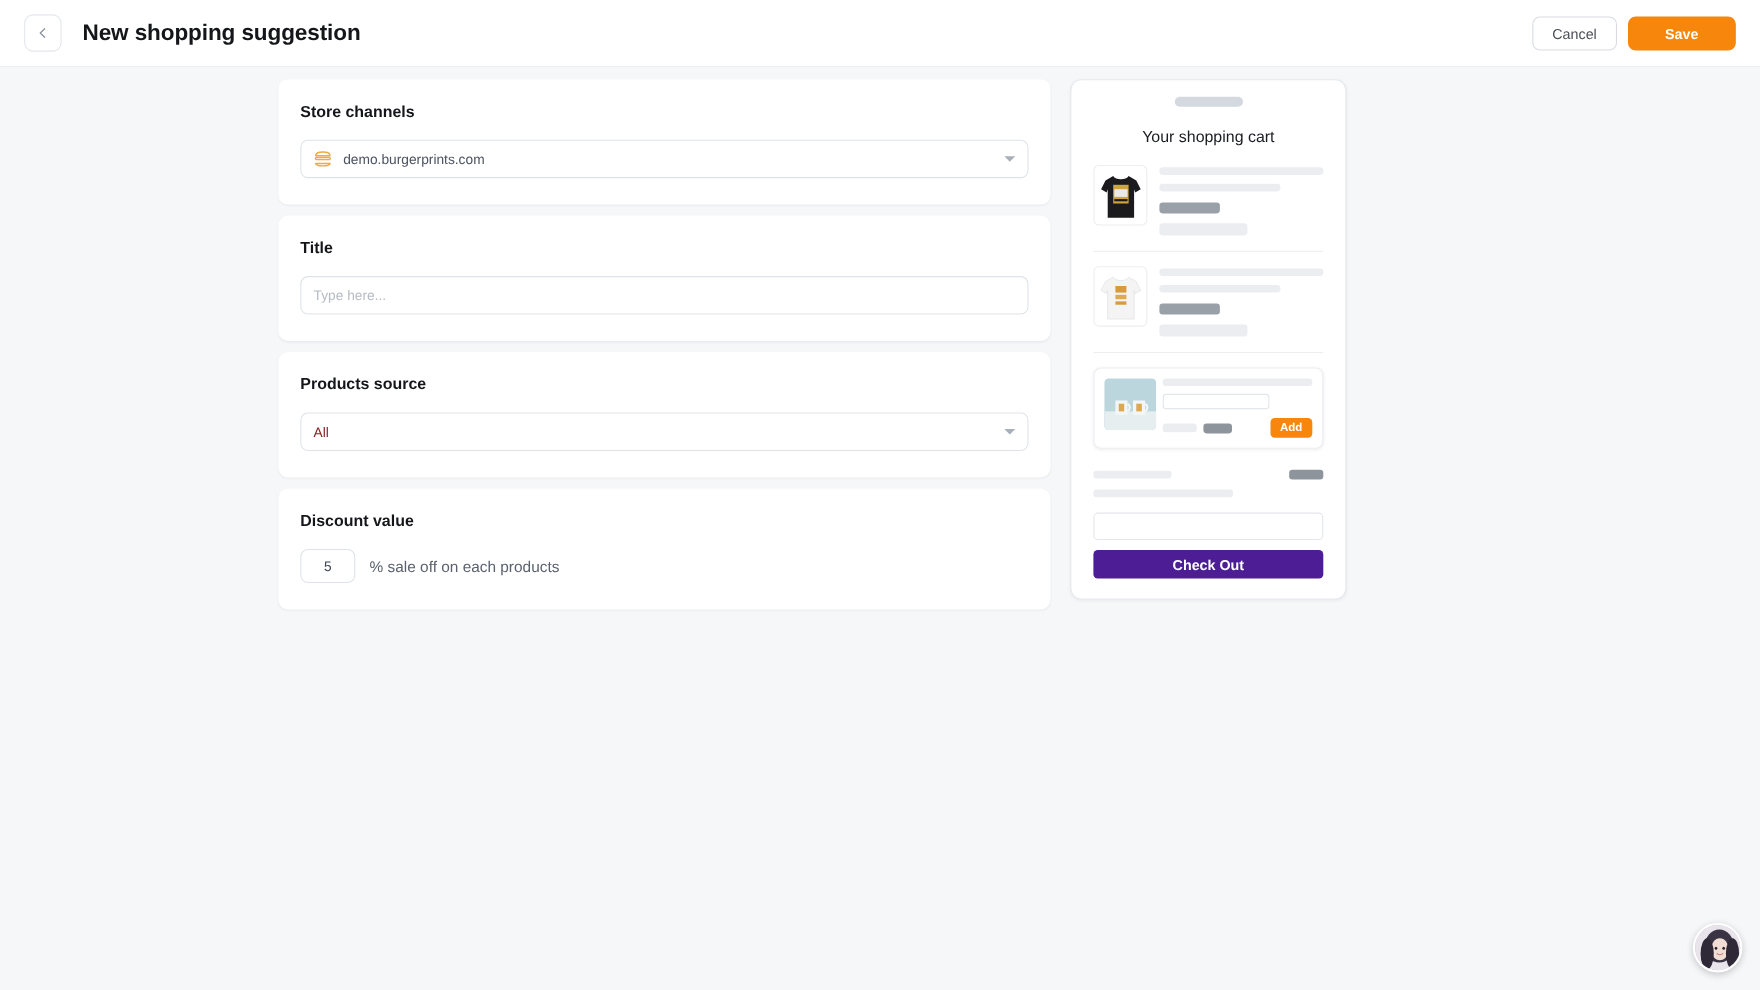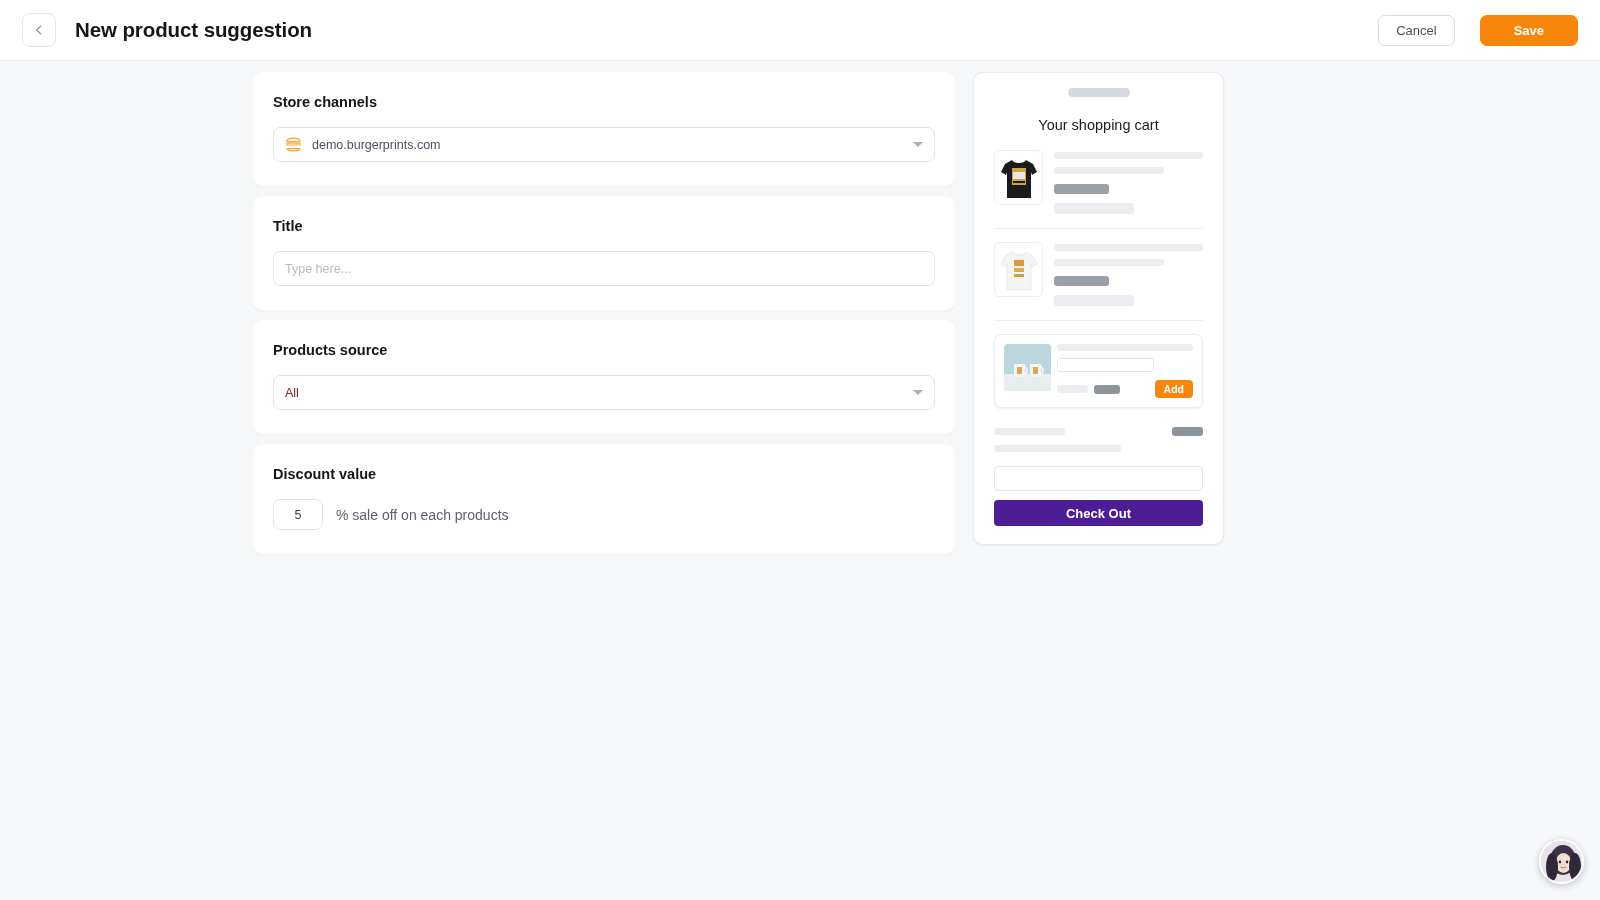--- a/index.html
+++ b/index.html
@@ -31,21 +31,21 @@
   .back-btn svg { display:block; }
   .page-title {
     margin-left: 19px;
     font-size: 20.5px;
     font-weight: bold;
     color: #15161a;
     letter-spacing: -0.1px;
   }
   .topbar-actions {
     margin-left: auto;
-    display: flex; align-items: center; gap: 25px;
+    display: flex; align-items: center; gap: 10px;
   }
   .btn {
     border-radius: 7px;
     font-size: 13px;
     height: 31px;
     padding: 0 17px;
     display: flex; align-items: center; justify-content: center;
     cursor: pointer;
     white-space: nowrap;
   }
@@ -236,21 +236,21 @@
 <body>
 
 <div class="topbar">
   <div class="back-btn">
     <span>
       <svg width="12" height="12" viewBox="0 0 12 12">
         <path d="M7.6 2.2 L3.6 6 L7.6 9.8" fill="none" stroke="#8b93a0" stroke-width="1.2" stroke-linecap="round" stroke-linejoin="round"></path>
       </svg>
     </span>
   </div>
-  <div class="page-title">New product suggestion</div>
+  <div class="page-title">New shopping suggestion</div>
   <div class="topbar-actions">
     <div class="btn btn-cancel">Cancel</div>
     <div class="btn btn-save">Save</div>
   </div>
 </div>
 
 <div class="workspace">
 
   <div class="form-col">
 

